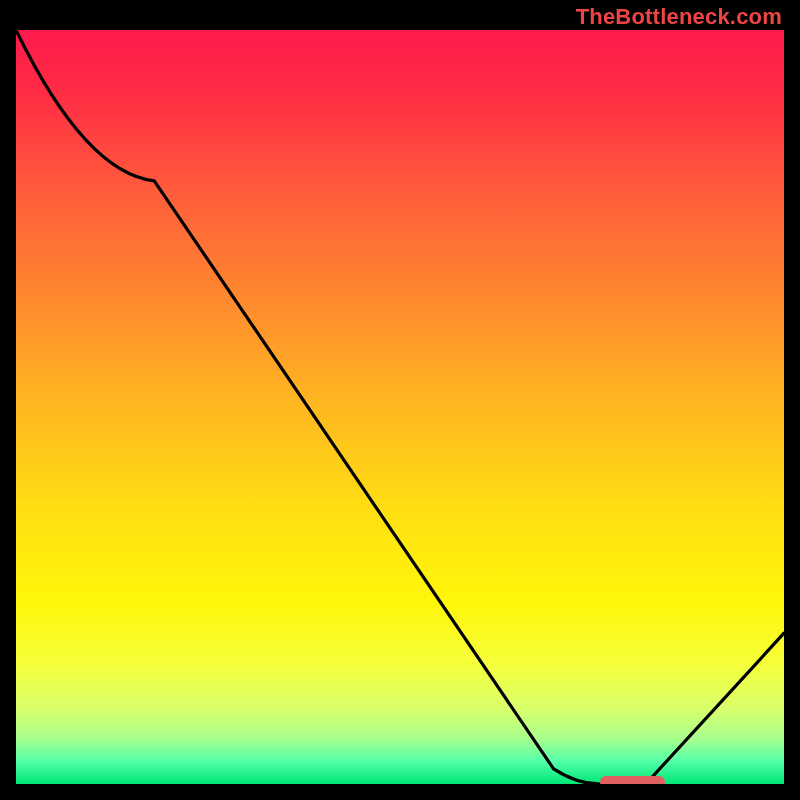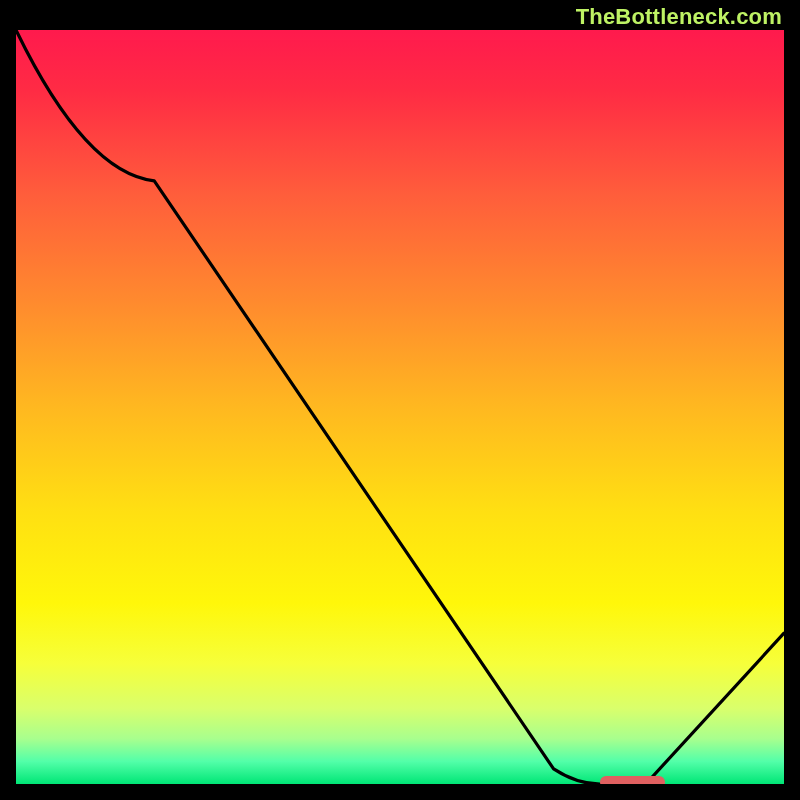--- a/index.html
+++ b/index.html
@@ -45,21 +45,21 @@
     position: absolute;
     inset: 0;
   }
   .watermark {
     position: absolute;
     top: 4px;
     right: 18px;
     font-family: Arial, Helvetica, sans-serif;
     font-size: 22px;
     font-weight: 600;
-    color: #bef264;
+    color: #ef4444;
     letter-spacing: 0.2px;
   }
   .marker {
     position: absolute;
     height: 12px;
     border-radius: 6px;
     background: #e06060;
   }
 </style>
 </head>

